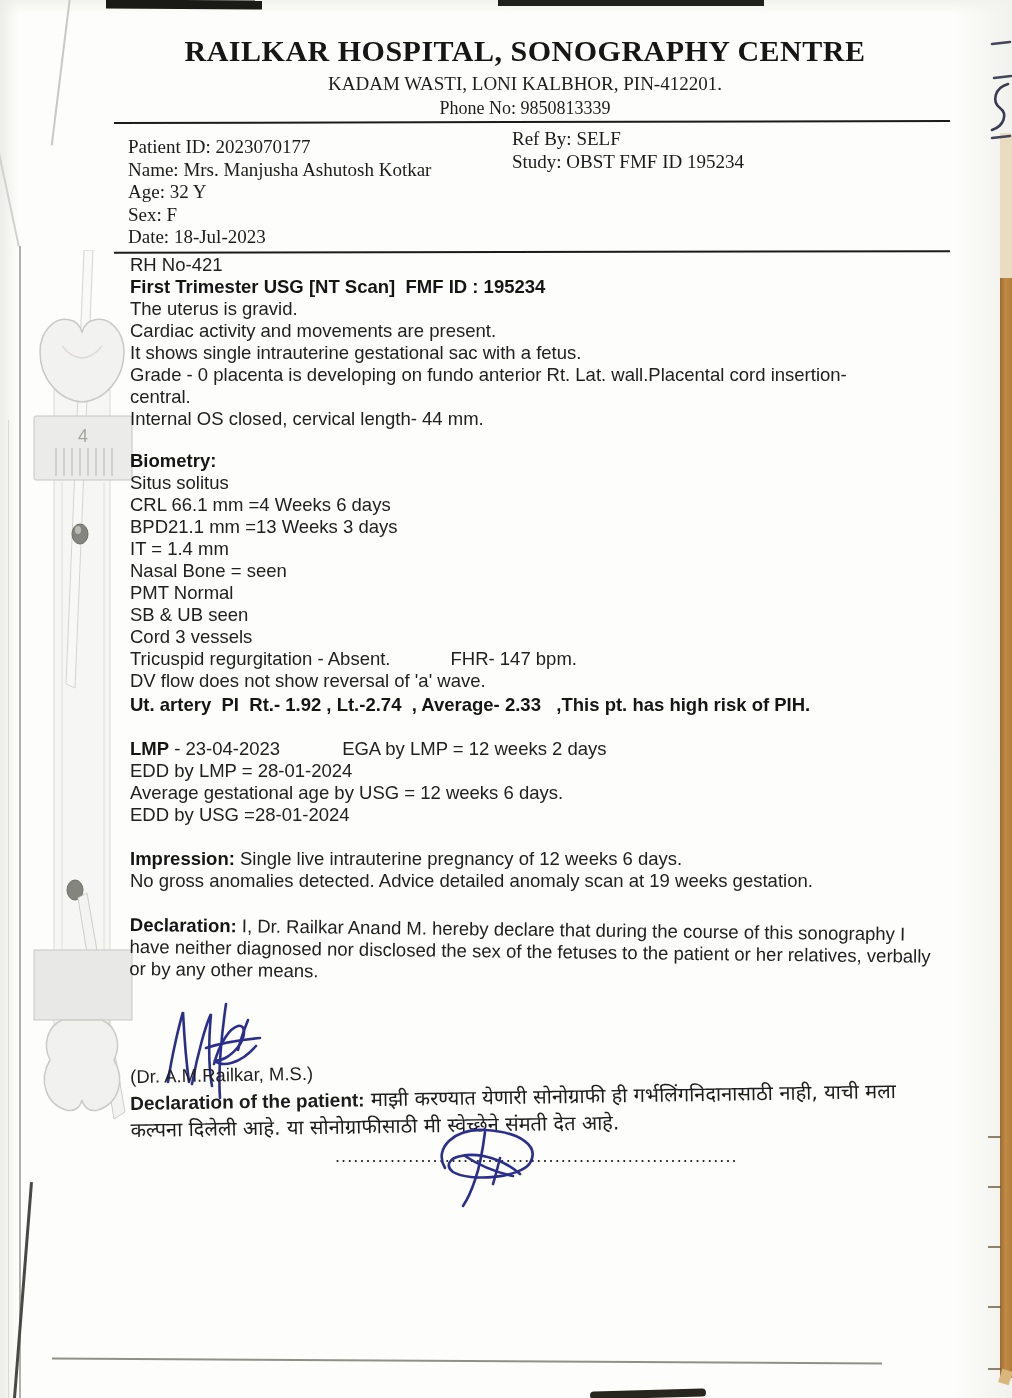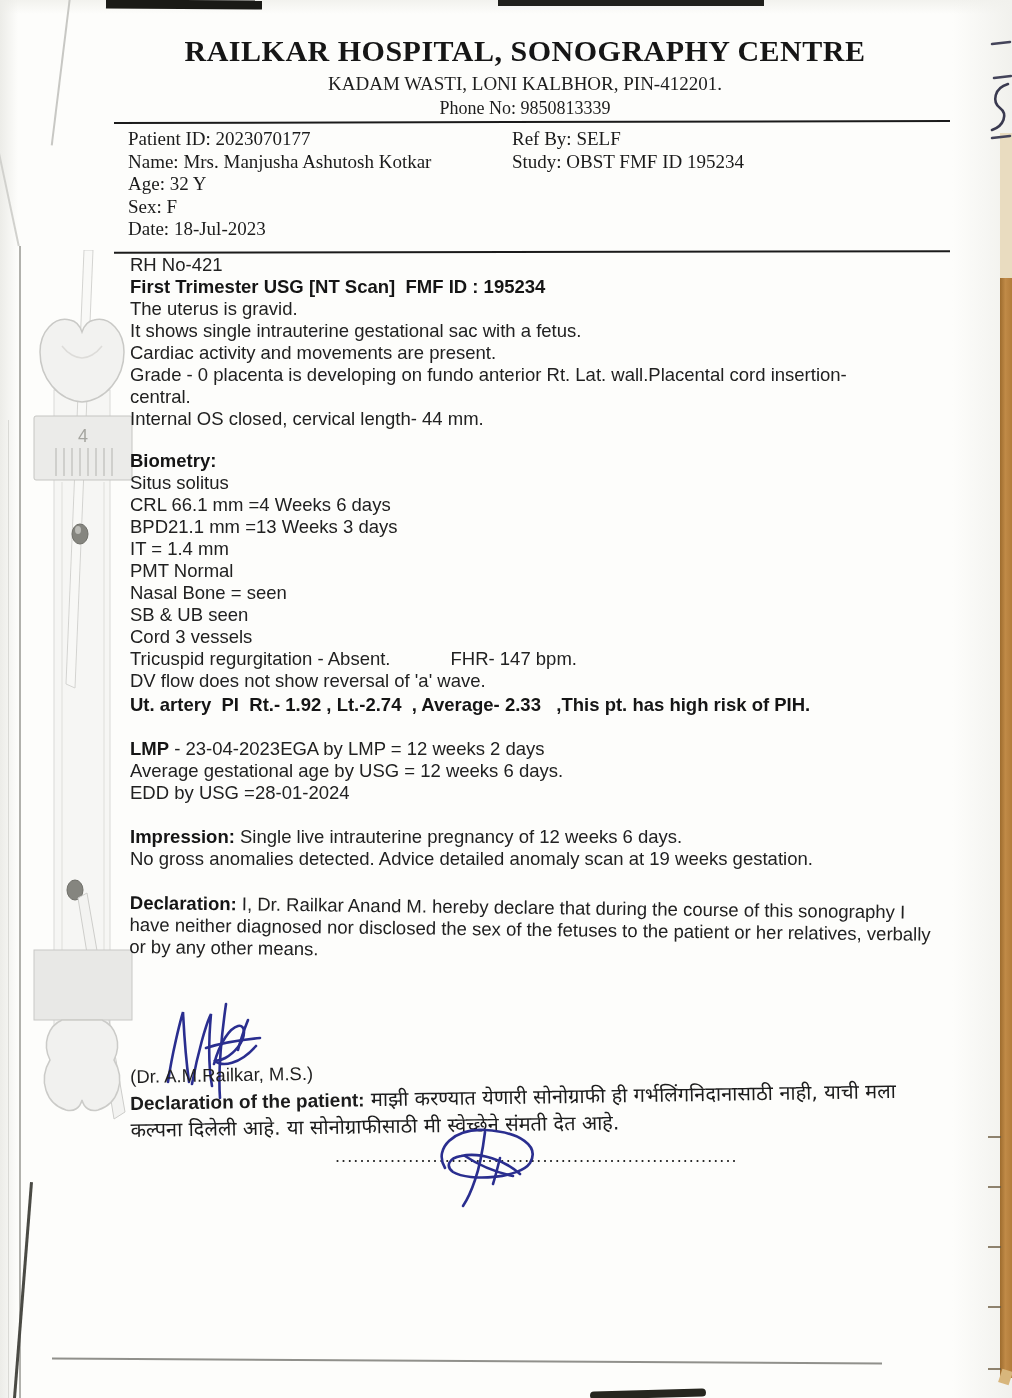--- a/index.html
+++ b/index.html
@@ -23,21 +23,21 @@
   .pinfo{font-family:"Liberation Serif",serif;font-size:19px;line-height:22.6px;color:#1b1b1b;}
   
   .body{left:130px;top:254px;width:812px;font-size:18.5px;line-height:22px;color:#212121;}
   .body p{margin:0;}
   .b{font-weight:bold;color:#151515;}
   .prewrap{white-space:pre-wrap;}
   .w770{width:772px;}
   .gap20{margin-top:20px !important;}
   .gap22{margin-top:22px !important;}
   .fhr{display:inline-block;margin-left:60px;}
-  .ega{display:inline-block;}
+  .ega{display:inline-block;margin-left:62px;}
   .tilt-decl{transform:rotate(.7deg);transform-origin:left top;}
   .docname{left:130px;top:1066px;font-size:18.5px;transform:rotate(-1deg);transform-origin:left top;color:#1f1f1f;}
   .pdecl{left:130px;top:1090px;width:818px;font-size:19px;line-height:27px;transform:rotate(-0.9deg);transform-origin:left top;color:#1c1c1c;}
   .pdecl .mar{font-family:"DejaVu Sans",sans-serif;font-size:20px;}
   .pdecl .lbl{font-weight:bold;font-size:19px;}
   .dots{left:335px;top:1146px;font-size:18px;letter-spacing:1.1px;color:#2a2a2a;}
   
   .strip-dark1{left:106px;top:0;width:156px;height:9px;background:#1a1a16;transform:rotate(.4deg);}
   .strip-dark2{left:498px;top:0;width:266px;height:6px;background:#20201c;}
   .edge-left{left:19px;top:246px;width:2px;height:1152px;background:#a3a39e;opacity:.85;}
@@ -109,57 +109,58 @@
     <path d="M34,770 C20,776 14,794 22,810 C10,830 18,854 38,860 C46,862 52,858 54,850 C56,858 62,862 70,860 C90,854 98,830 86,810 C94,794 88,776 74,770 Z" fill="#f1f1ef" stroke="#cbcbc8" stroke-width="1.5"></path>
   </svg>
 
   <div class="abs hdr">
     <div class="hdr-title">RAILKAR HOSPITAL, SONOGRAPHY CENTRE</div>
     <div class="hdr-addr">KADAM WASTI, LONI KALBHOR, PIN-412201.</div>
     <div class="hdr-phone">Phone No: 9850813339</div>
   </div>
 
   <div class="abs rule" style="left:114px;top:121px;width:836px;transform:rotate(-.15deg);"></div>
-  <div class="abs pinfo" style="left:128px;top:128px;">
+  <div class="abs pinfo" style="left:128px;top:136px;">
     <div>Patient ID: 2023070177</div>
     <div>Name: Mrs. Manjusha Ashutosh Kotkar</div>
     <div>Age: 32 Y</div>
     <div>Sex: F</div>
     <div>Date: 18-Jul-2023</div>
   </div>
   <div class="abs pinfo" style="left:512px;top:128px;">
     <div>Ref By: SELF</div>
     <div>Study: OBST FMF ID 195234</div>
   </div>
   <div class="abs rule" style="left:114px;top:251px;width:836px;transform:rotate(-.1deg);"></div>
 
   <div class="abs body">
     <p>RH No-421</p>
     <p class="b prewrap">First Trimester USG [NT Scan]  FMF ID : 195234</p>
     <p>The uterus is gravid.</p>
+    <p>Cardiac activity and movements are present.</p>
     <p>It shows single intrauterine gestational sac with a fetus.</p>
-    <p>Cardiac activity and movements are present.</p>
     <p class="w770">Grade - 0 placenta is developing on fundo anterior Rt. Lat. wall.Placental cord insertion-central.</p>
     <p>Internal OS closed, cervical length- 44 mm.</p>
 
     <p class="b gap20">Biometry:</p>
     <p>Situs solitus</p>
     <p>CRL 66.1 mm =4 Weeks 6 days</p>
     <p>BPD21.1 mm =13 Weeks 3 days</p>
     <p>IT = 1.4 mm</p>
+    <p>Nasal Bone = seen</p>
     <p>PMT Normal</p>
-    <p>Nasal Bone = seen</p>
     <p>SB &amp; UB seen</p>
     <p>Cord 3 vessels</p>
 
     <p><span>Tricuspid regurgitation - Absent.</span><span class="fhr">FHR- 147 bpm.</span></p>
     <p>DV flow does not show reversal of 'a' wave.</p>
     <p class="b prewrap" style="margin-top:2px;">Ut. artery  PI  Rt.- 1.92 , Lt.-2.74  , Average- 2.33   ,This pt. has high risk of PIH.</p>
 
     <p class="gap22 prewrap"><span class="b">LMP</span><span> - 23-04-2023</span><span class="ega">EGA by LMP = 12 weeks 2 days</span></p>
+    <p>EDD by LMP = 28-01-2024</p>
     <p>Average gestational age by USG = 12 weeks 6 days.</p>
     <p>EDD by USG =28-01-2024</p>
 
     <p class="gap22 prewrap"><span class="b">Impression:</span><span> Single live intrauterine pregnancy of 12 weeks 6 days.</span></p>
     <p>No gross anomalies detected. Advice detailed anomaly scan at 19 weeks gestation.</p>
 
     <p class="gap22 prewrap tilt-decl"><span class="b">Declaration:</span><span> I, Dr. Railkar Anand M. hereby declare that during the course of this sonography I have neither diagnosed nor disclosed the sex of the fetuses to the patient or her relatives, verbally or by any other means.</span></p>
   </div>
 
   <svg class="abs" style="left:156px;top:1002px;" width="120" height="100" viewBox="0 0 120 100">

